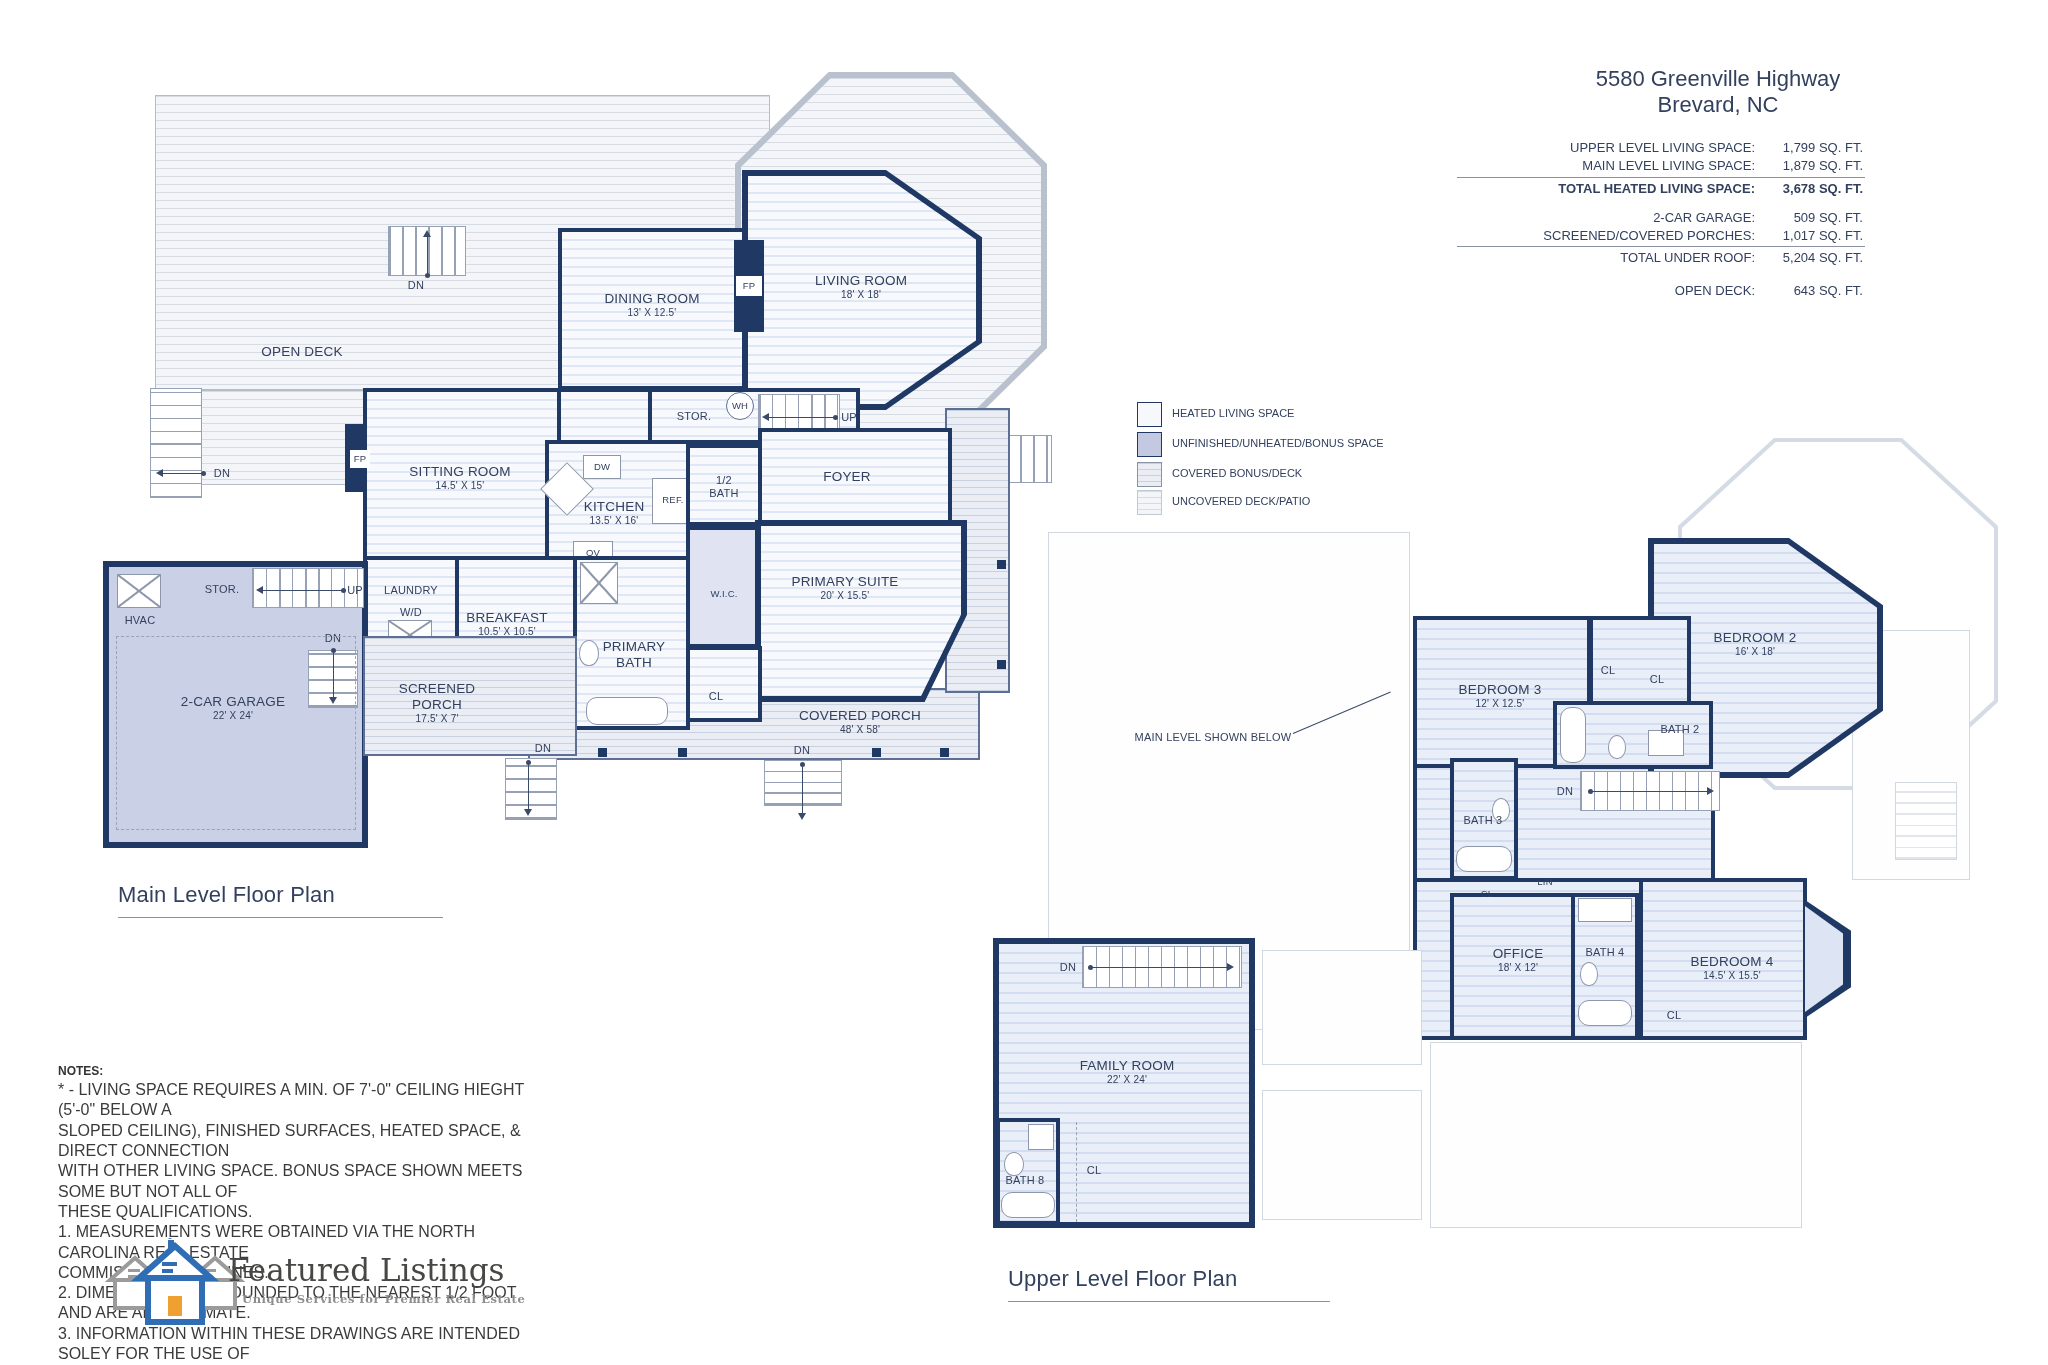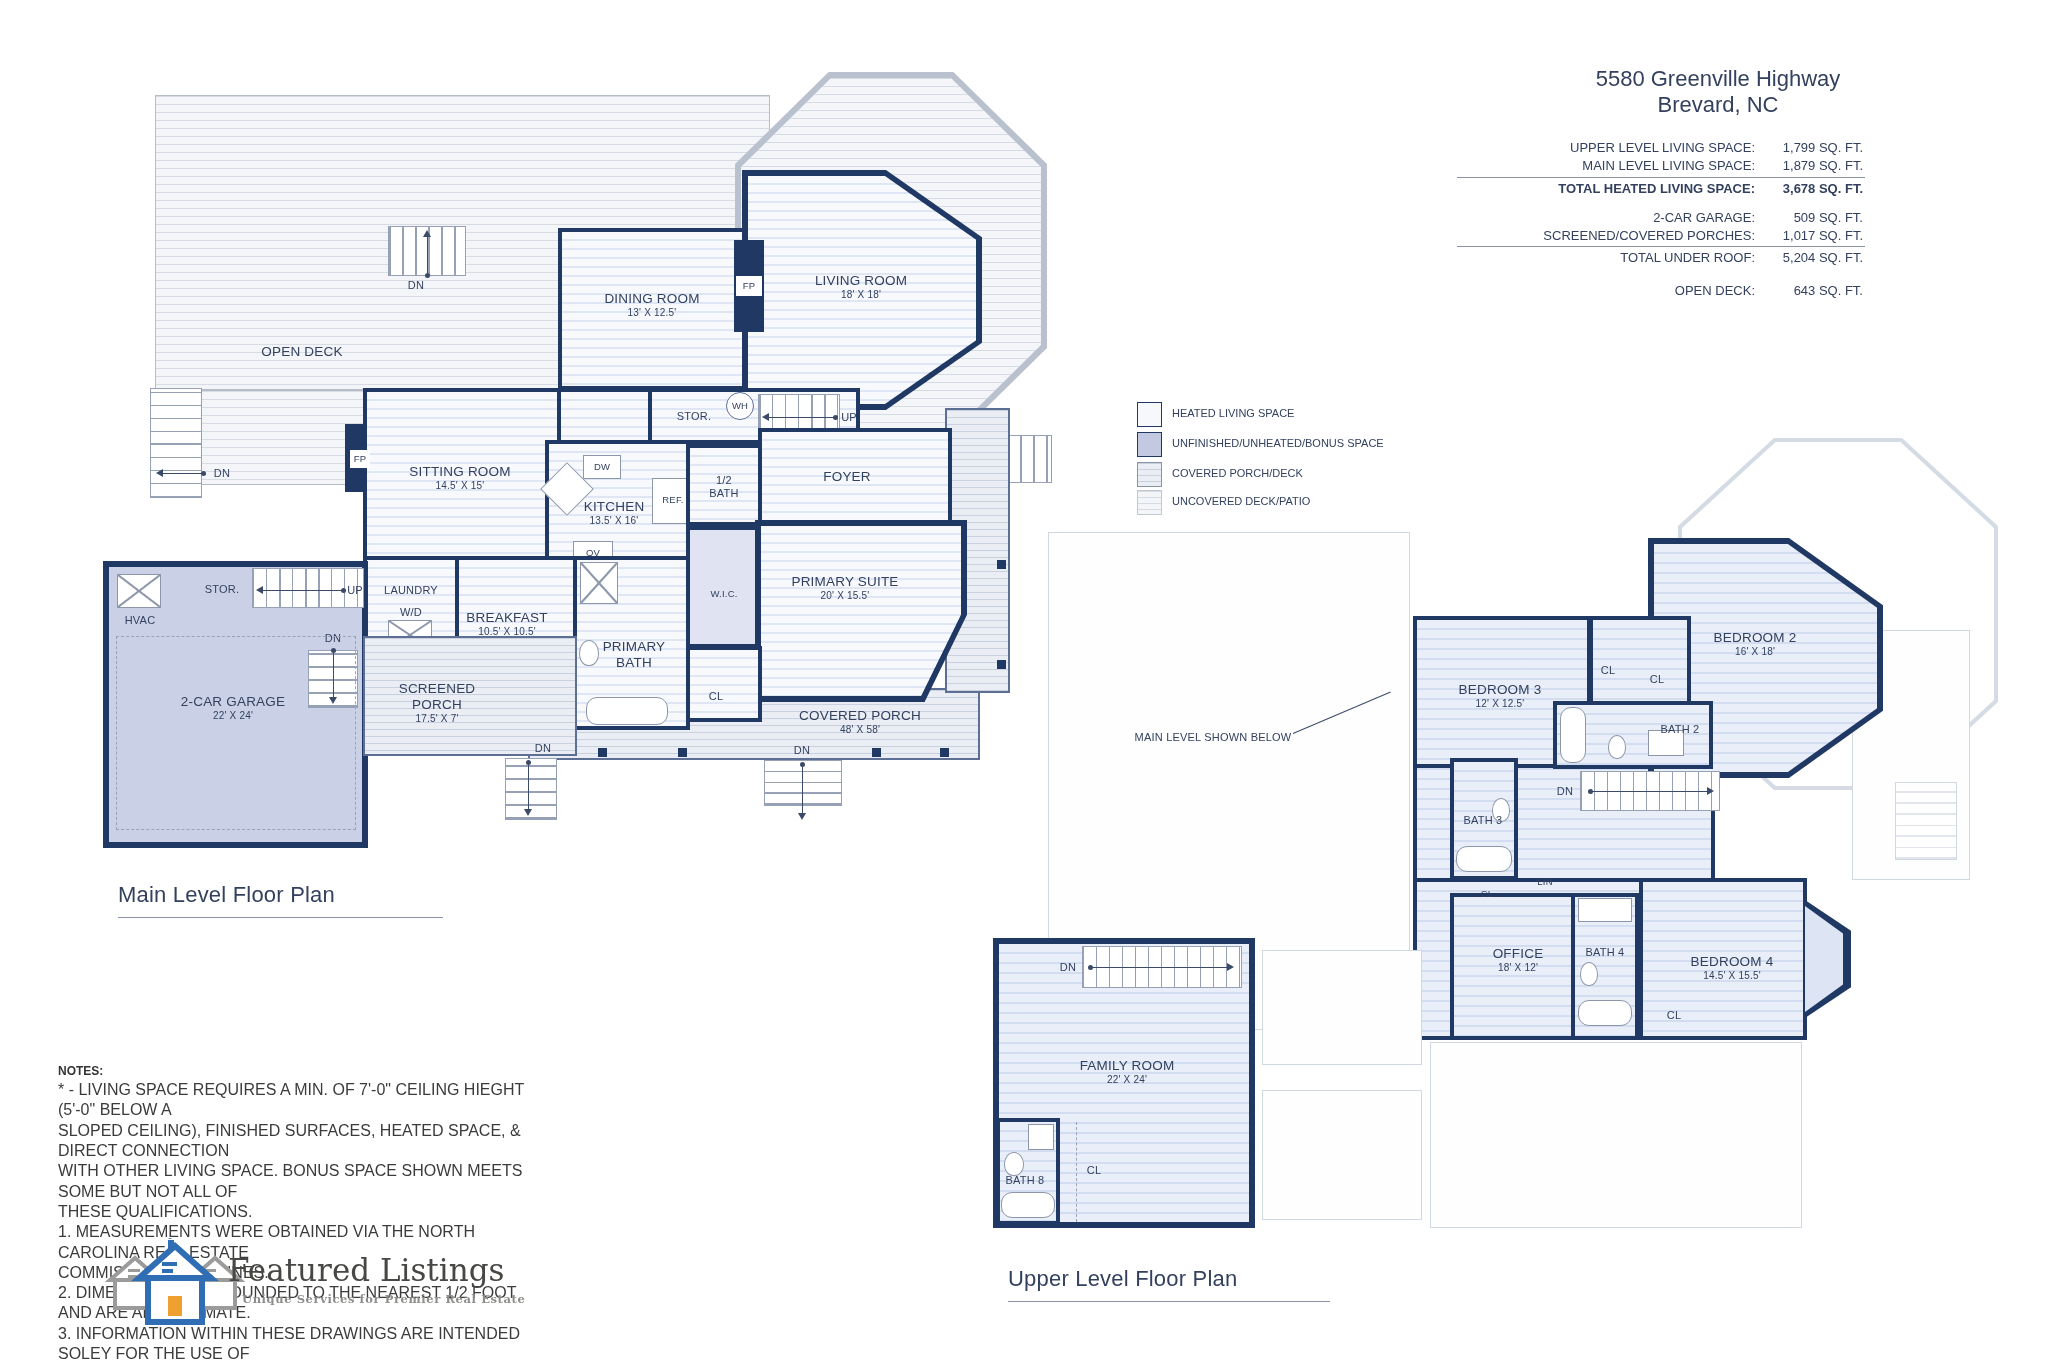--- a/index.html
+++ b/index.html
@@ -100,21 +100,21 @@
 <div class="hrow" style="top:283px">
   <span class="l">OPEN DECK:</span>
   <span class="v">643 SQ. FT.</span>
   </div>
 
 <div class="leg-sw" style="left:1137px;top:402px;border:1.6px solid #1f3864;background:#f6f8fc"></div>
 <div class="leg-lb" style="left:1172px;top:407px">HEATED LIVING SPACE</div>
 <div class="leg-sw" style="left:1137px;top:432px;border:1.6px solid #1f3864;background:#c3c9e0"></div>
 <div class="leg-lb" style="left:1172px;top:437px">UNFINISHED/UNHEATED/BONUS SPACE</div>
 <div class="leg-sw" style="left:1137px;top:462px;border:1.4px solid #8a93a5;background:#eaeef4 repeating-linear-gradient(180deg,rgba(120,135,165,.28) 0 1px,transparent 1px 6px)"></div>
-<div class="leg-lb" style="left:1172px;top:467px">COVERED PORCH/DECK</div>
+<div class="leg-lb" style="left:1172px;top:467px">COVERED BONUS/DECK</div>
 <div class="leg-sw" style="left:1137px;top:490px;border:1.4px solid #c2c8d2;background:#f3f5f9 repeating-linear-gradient(180deg,rgba(150,160,180,.3) 0 1px,transparent 1px 6px)"></div>
 <div class="leg-lb" style="left:1172px;top:495px">UNCOVERED DECK/PATIO</div>
 
 <div class="deck" style="left:155px;top:95px;width:615px;height:295px"></div>
 <div class="deck" style="left:155px;top:390px;width:215px;height:95px"></div>
 <div class="oct" style="left:735px;top:72px;width:312px;height:368px;background:#b9c1ce;clip-path:polygon(30% 0,70% 0,100% 25%,100% 75%,70% 100%,30% 100%,0 75%,0 25%)"></div>
 <div class="oct" style="left:741px;top:78px;width:300px;height:356px;background:#f3f5f9 repeating-linear-gradient(180deg,rgba(150,160,180,.3) 0 1px,transparent 1px 8px);clip-path:polygon(30% 0,70% 0,100% 25%,100% 75%,70% 100%,30% 100%,0 75%,0 25%)"></div>
 
 <div class="stairs" style="left:388px;top:226px;width:78px;height:50px"></div>
 <div class="arr v up" style="left:427px;top:232px;height:44px"></div>

